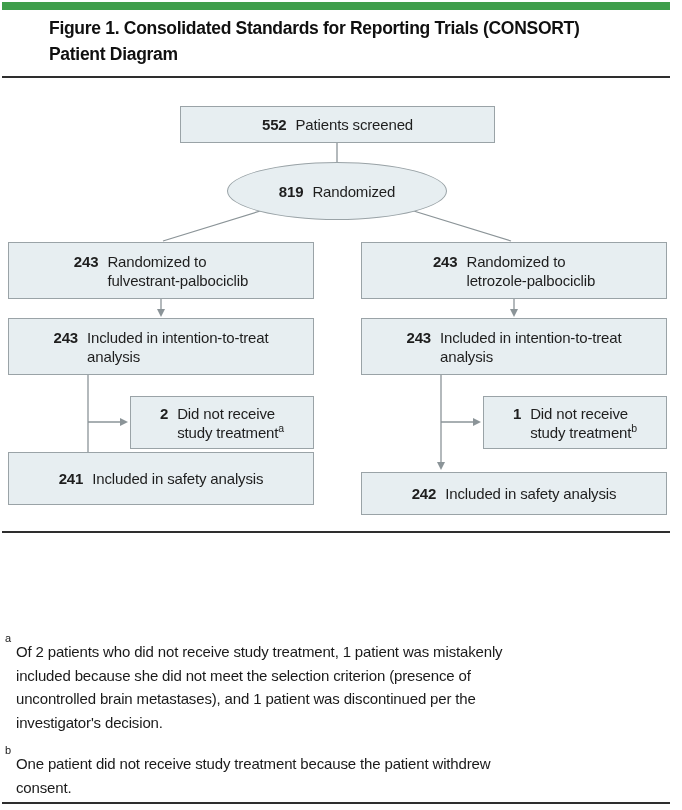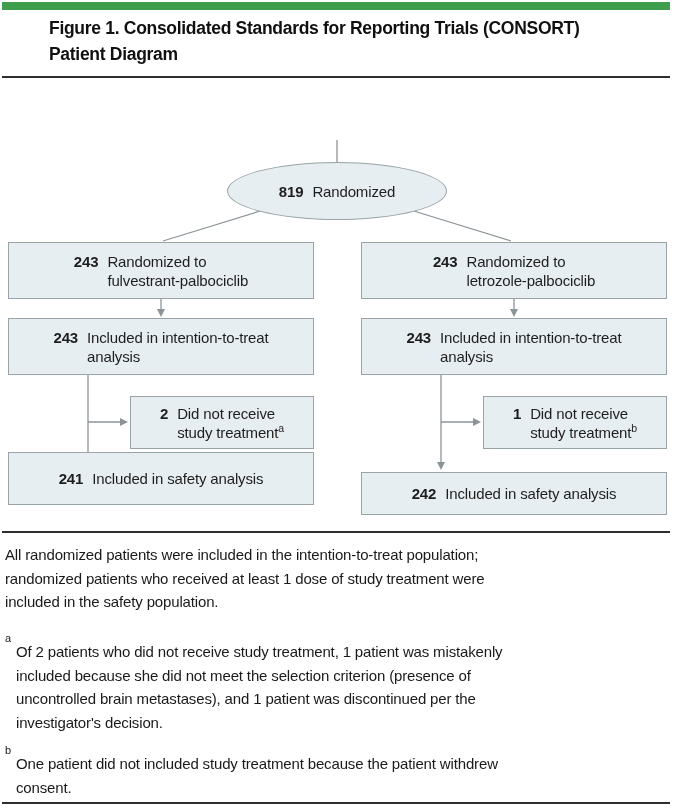--- a/index.html
+++ b/index.html
@@ -80,20 +80,26 @@
       <line x1="404" y1="208" x2="511" y2="241"></line>
       <line x1="161" y1="299" x2="161" y2="310" marker-end="url(#arw)"></line>
       <line x1="514" y1="299" x2="514" y2="310" marker-end="url(#arw)"></line>
       <line x1="88" y1="374" x2="88" y2="463" marker-end="url(#arw)"></line>
       <line x1="88" y1="422" x2="121" y2="422" marker-end="url(#arw)"></line>
       <line x1="441" y1="374" x2="441" y2="463" marker-end="url(#arw)"></line>
       <line x1="441" y1="422" x2="474" y2="422" marker-end="url(#arw)"></line>
     </g>
   </svg>
 
+  <div class="node" style="left:180px;top:106px;width:315px;height:37px">
+    <div class="inner">
+      <span class="n">552</span>
+      <span class="lbl">Patients screened</span>
+    </div>
+  </div>
 
   <div class="node ellipse" style="left:227px;top:162px;width:220px;height:58px">
     <div class="inner">
       <span class="n">819</span>
       <span class="lbl">Randomized</span>
     </div>
   </div>
 
   <div class="node" style="left:8px;top:242px;width:306px;height:57px">
     <div class="inner">
@@ -146,33 +152,30 @@
   </div>
   <div class="node" style="left:361px;top:472px;width:306px;height:43px">
     <div class="inner">
       <span class="n">242</span>
       <span class="lbl">Included in safety analysis</span>
     </div>
   </div>
 
   <div class="rule rule-mid"></div>
 
-  <div class="caption-note">All randomized patients were included in the intention-to-treat population;
-randomized patients who received at least 1 dose of study treatment were
-included in the safety population.</div>
 
   <div class="footnote fn-a">
     <sup>a</sup>
     <span class="fn-text">Of 2 patients who did not receive study treatment, 1 patient was mistakenly
 included because she did not meet the selection criterion (presence of
 uncontrolled brain metastases), and 1 patient was discontinued per the
 investigator's decision.</span>
   </div>
 
   <div class="footnote fn-b">
     <sup>b</sup>
-    <span class="fn-text">One patient did not included study treatment because the patient withdrew
+    <span class="fn-text">One patient did not receive study treatment because the patient withdrew
 consent.</span>
   </div>
 
   <div class="rule rule-bottom"></div>
 
 </div>
 
 </body></html>

